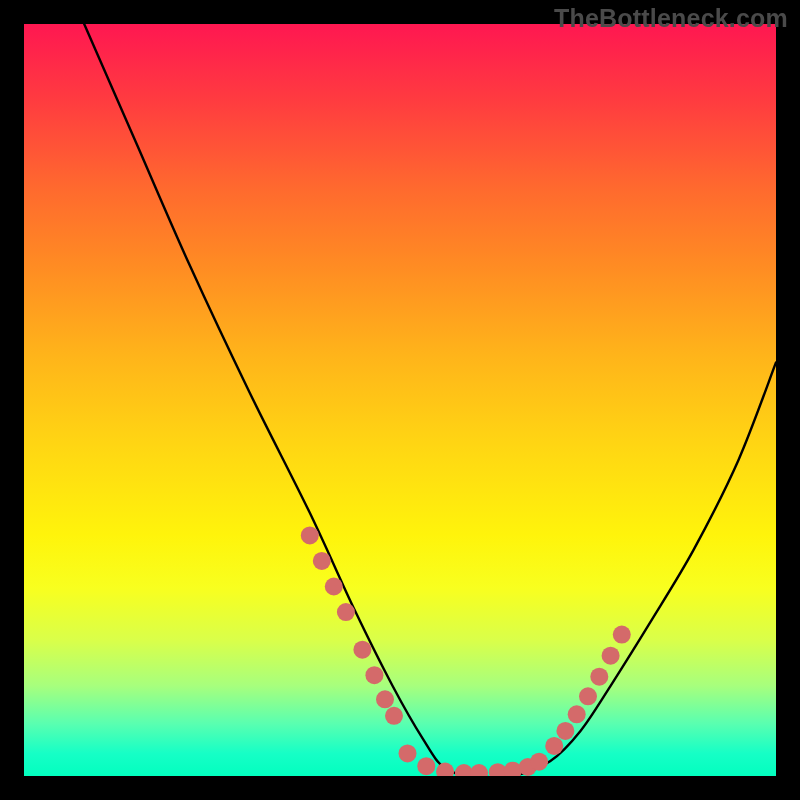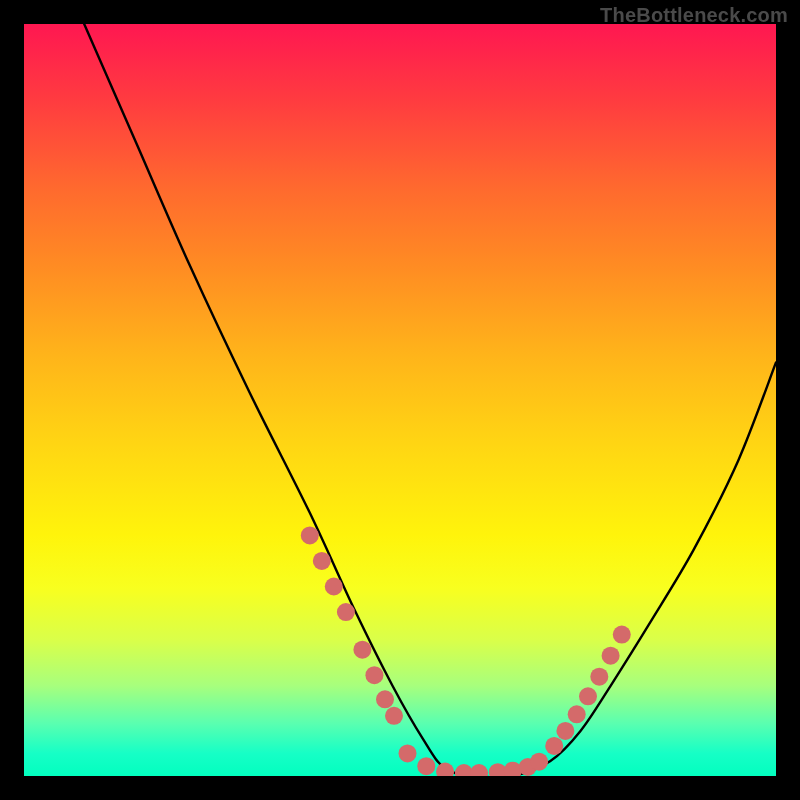--- a/index.html
+++ b/index.html
@@ -47,21 +47,21 @@
     width: 752px;
     height: 752px;
     display: block;
   }
   .watermark {
     position: absolute;
     top: 4px;
     right: 12px;
     color: #4a4a4a;
     font-weight: bold;
-    font-size: 20px;
+    font-size: 25px;
     letter-spacing: 0.2px;
     user-select: none;
   }
 </style>
 </head>
 <body>
 
 <div class="frame">
 
   <div class="plot">

